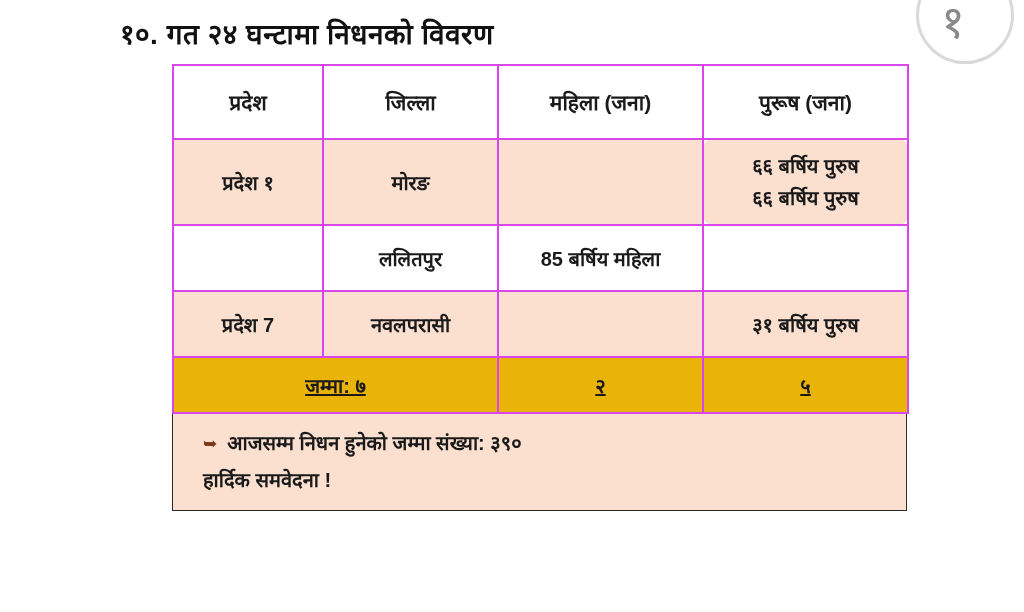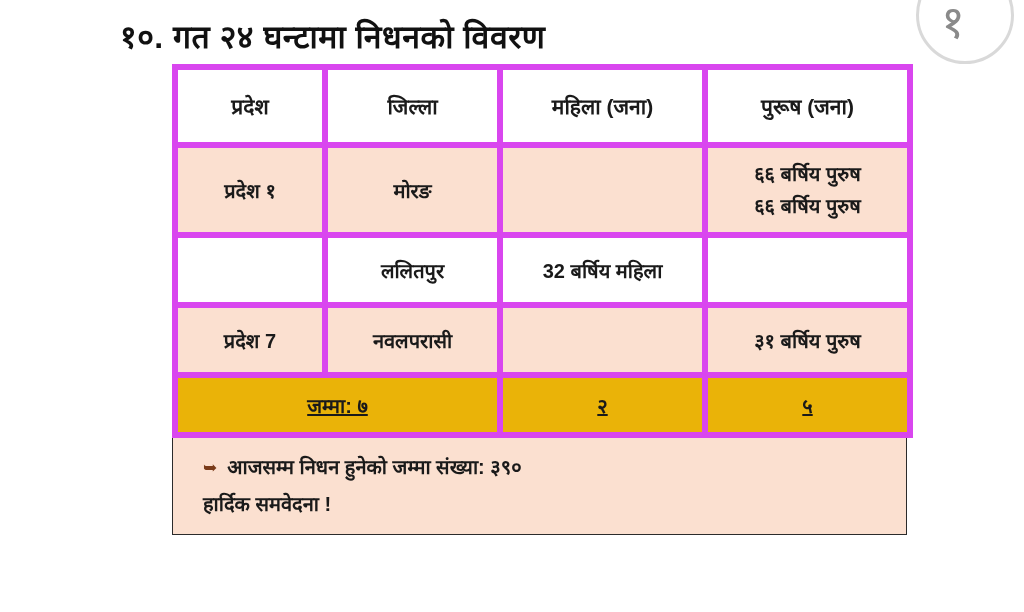--- a/index.html
+++ b/index.html
@@ -34,42 +34,42 @@
     font-size: 46px;
     line-height: 46px;
     color: #8a8a8a;
     font-family: "DejaVu Sans", sans-serif;
   }
 
   .page-title {
     position: absolute;
     left: 120px;
     top: 14px;
-    font-size: 32px;
+    font-size: 28px;
     font-weight: bold;
     letter-spacing: 0.5px;
     font-family: "Liberation Sans", sans-serif;
     color: #111;
   }
 
   .table-wrap {
     position: absolute;
     left: 172px;
     top: 64px;
     width: 735px;
   }
 
   table.deaths {
     border-collapse: collapse;
     width: 100%;
     table-layout: fixed;
     background: #fff;
   }
   table.deaths td, table.deaths th {
-    border: 6px solid #d946ef;
+    border: 2px solid #d946ef;
     text-align: center;
     vertical-align: middle;
     font-size: 20px;
     font-weight: bold;
     padding: 6px 5px;
     font-family: "Liberation Sans", sans-serif;
   }
   table.deaths th {
     height: 60px;
     font-size: 21px;
@@ -145,21 +145,21 @@
         <td class="tall">मोरङ</td>
         <td class="tall"></td>
         <td class="tall twoline">
           <div>६६ बर्षिय पुरुष</div>
           <div>६६ बर्षिय पुरुष</div>
         </td>
       </tr>
       <tr class="plain">
         <td class="mid"></td>
         <td class="mid">ललितपुर</td>
-        <td class="mid">32 बर्षिय महिला</td>
+        <td class="mid">85 बर्षिय महिला</td>
         <td class="mid"></td>
       </tr>
       <tr class="shaded">
         <td class="mid">प्रदेश 7</td>
         <td class="mid">नवलपरासी</td>
         <td class="mid"></td>
         <td class="mid">३१ बर्षिय पुरुष</td>
       </tr>
       <tr class="total-row">
         <td colspan="2">जम्मा: ७</td>

